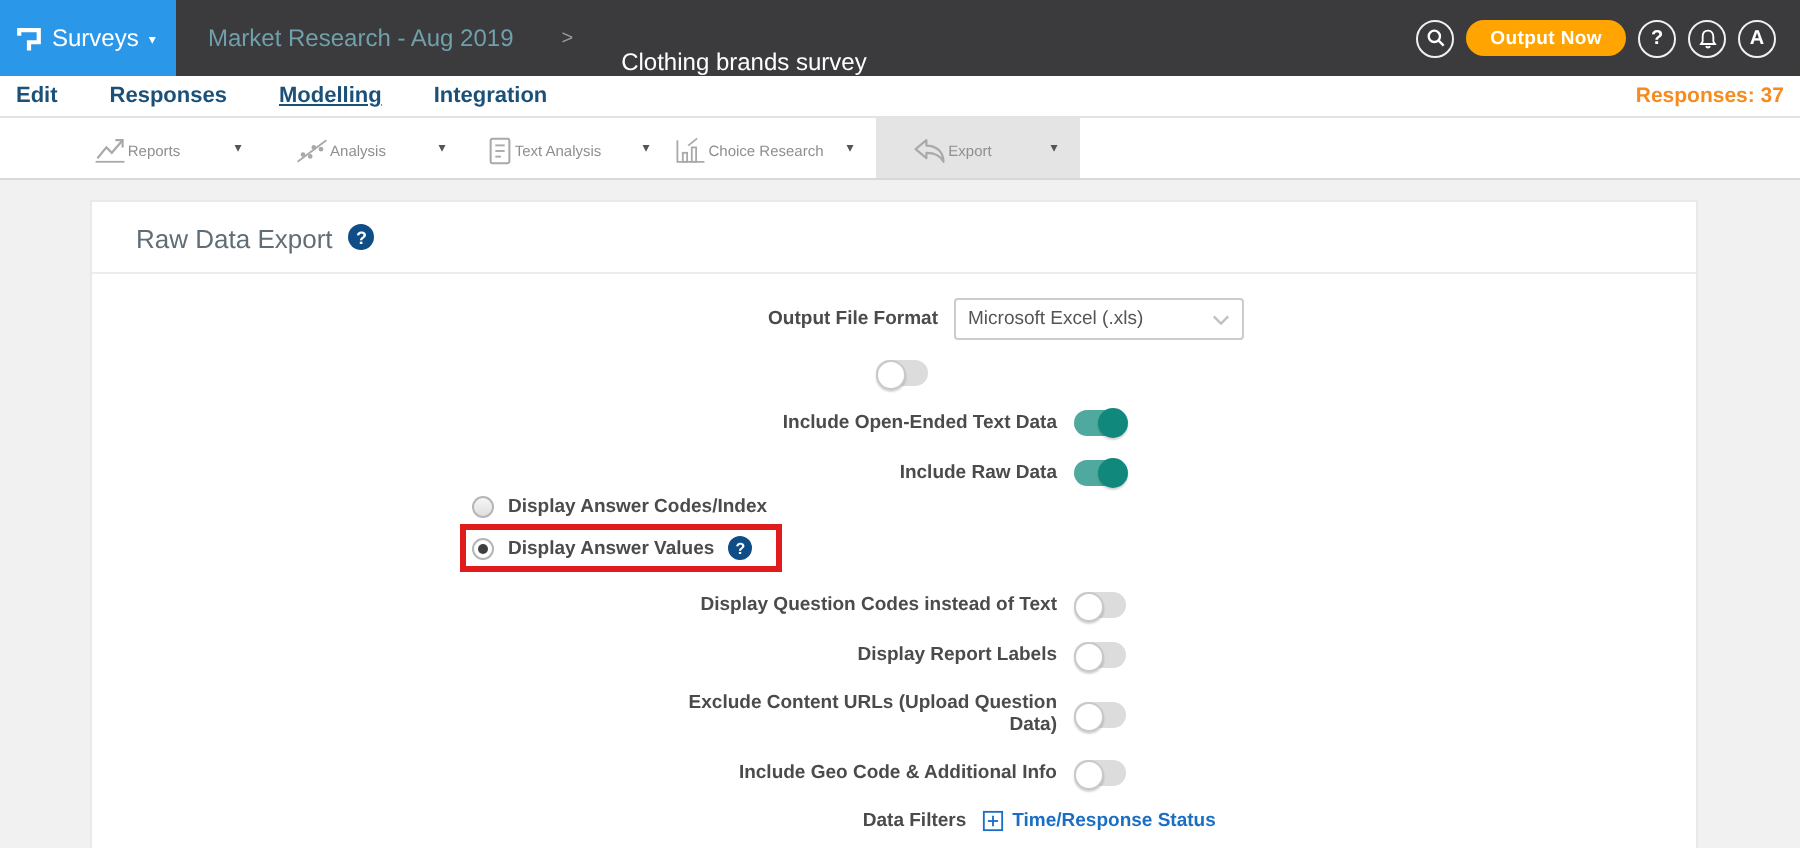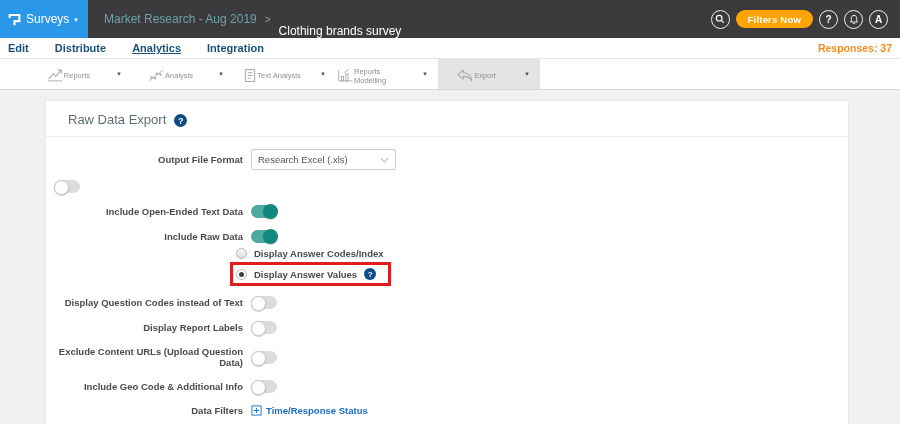--- a/index.html
+++ b/index.html
@@ -6,21 +6,21 @@
   html,body { width:900px; height:424px; overflow:hidden; background:#f1f1f2;
     font-family:"Liberation Sans", sans-serif; }
 
   
   .topbar { height:38px; background:#3b3a3d; display:flex; align-items:stretch; }
   .brand { width:88px; background:#2b97e9; display:flex; align-items:center; gap:5px;
     padding:0 8px; cursor:pointer; }
   .brand-logo { width:13px; height:15px; flex:none; }
   .brand-name { color:#fff; font-size:12px; }
   .brand-caret { color:#fff; font-size:7px; margin-top:1px; }
-  .crumbs { display:flex; align-items:center; gap:8px; padding-left:16px; font-size:12px; }
+  .crumbs { display:flex; align-items:center; gap:24px; padding-left:16px; font-size:12px; }
   .crumb-group { color:#6fa0ab; cursor:pointer; }
   .crumb-sep { color:#9a9a9a; font-size:10px; }
   .crumb-name { color:#ffffff;margin-top:24px; }
   .top-actions { margin-left:auto; display:flex; align-items:center; gap:6px; padding-right:12px; }
   .circle-btn { width:19px; height:19px; border:1px solid #f0f0f0; border-radius:50%;
     display:flex; align-items:center; justify-content:center; color:#fff; font-size:10px;
     font-weight:bold; cursor:pointer; background:transparent; }
   .upgrade-btn { height:18px; padding:0 12px; border-radius:9px; background:#ffa400;
     color:#fff; font-size:9.5px; font-weight:bold; display:flex; align-items:center;
     border:none; cursor:pointer; letter-spacing:.2px; }
@@ -41,30 +41,30 @@
     justify-content:center; padding-top:2px; }
   .tool-label { font-size:7.5px; color:#8f8f8f; margin-top:1px; }
   .tool-caret { width:26px; display:flex; align-items:center; justify-content:center;
     font-size:7px; color:#555; }
   .tool-icon svg { display:block; }
 
   
   .page { padding-top:10px; }
   .panel { margin-left:45px; width:804px; min-height:325px; background:#fff;
     border:1px solid #e9e9e9; }
-  .panel-header { display:flex; align-items:flex-end; gap:8px; padding:11px 22px 9px 22px;
+  .panel-header { display:flex; align-items:flex-start; gap:8px; padding:11px 22px 9px 22px;
     border-bottom:1px solid #ededed; }
   .panel-title { font-size:13px; color:#5f6d76; }
   .help-dot { width:13px; height:13px; border-radius:50%; background:#0f4d87; color:#fff;
     font-size:9px; font-weight:bold; display:inline-flex; align-items:center;
     justify-content:center; cursor:pointer; flex:none; }
   .help-dot.small { width:12px; height:12px; font-size:8px; }
 
   .panel-body { padding-top:12px; }
-  .frow { display:flex; align-items:center; margin-bottom:12px; }
+  .frow { display:flex; align-items:center; margin-bottom:12px;justify-content:center; }
   .frow-label { width:197px; text-align:right; font-size:9.5px; font-weight:bold;
     color:#4b4b4b; flex:none; }
   .frow-ctl { margin-left:8px; display:flex; align-items:center; }
 
   .select-box { width:145px; height:21px; border:1px solid #ccc; border-radius:2px;
     background:#fff; display:flex; align-items:center; padding:0 6px; cursor:pointer; }
   .select-value { flex:1; font-size:9.5px; color:#555; }
 
   .toggle { width:26px; height:13px; border-radius:7px; background:#dcdcdc;
     position:relative; cursor:pointer; flex:none; }
@@ -109,40 +109,40 @@
     <span class="crumb-sep">&gt;</span>
     <span class="crumb-name">Clothing brands survey</span>
   </div>
   <div class="top-actions">
     <div class="circle-btn">
       <svg width="10" height="10" viewBox="0 0 12 12">
         <circle cx="5" cy="5" r="3.4" fill="none" stroke="#fff" stroke-width="1.4"></circle>
         <line x1="7.6" y1="7.6" x2="10.6" y2="10.6" stroke="#fff" stroke-width="1.4"></line>
       </svg>
     </div>
-    <button class="upgrade-btn">Filters Now</button>
+    <button class="upgrade-btn">Output Now</button>
     <div class="circle-btn">
       <span>?</span>
     </div>
     <div class="circle-btn">
       <svg width="10" height="11" viewBox="0 0 12 13">
         <path d="M6 1.5 C3.8 1.5 2.8 3.2 2.8 5.2 V8 L1.8 9.5 H10.2 L9.2 8 V5.2 C9.2 3.2 8.2 1.5 6 1.5 Z" fill="none" stroke="#fff" stroke-width="1.1"></path>
         <path d="M4.8 10.8 a1.3 1.3 0 0 0 2.4 0" fill="none" stroke="#fff" stroke-width="1.1"></path>
       </svg>
     </div>
     <div class="circle-btn">
       <span>A</span>
     </div>
   </div>
 </div>
 
 <div class="navbar">
   <span class="nav-item">Edit</span>
-  <span class="nav-item">Distribute</span>
-  <span class="nav-item active">Analytics</span>
+  <span class="nav-item">Responses</span>
+  <span class="nav-item active">Modelling</span>
   <span class="nav-item">Integration</span>
   <span class="responses">Responses: 37</span>
 </div>
 
 <div class="toolbar">
 
   <div class="tool-unit">
     <div class="tool-main">
       <span class="tool-icon">
         <svg width="18" height="15" viewBox="0 0 20 16">
@@ -190,21 +190,21 @@
   <div class="tool-unit">
     <div class="tool-main">
       <span class="tool-icon">
         <svg width="18" height="15" viewBox="0 0 20 16">
           <polyline points="3,2 3,14 18,14" stroke="#a9a9a9" stroke-width="1" fill="none"></polyline>
           <rect x="6" y="9" width="2.4" height="5" fill="none" stroke="#a9a9a9" stroke-width="1"></rect>
           <rect x="11" y="6" width="2.4" height="8" fill="none" stroke="#a9a9a9" stroke-width="1"></rect>
           <polyline points="9,5 14,1" stroke="#a9a9a9" stroke-width="1" fill="none"></polyline>
         </svg>
       </span>
-      <span class="tool-label">Reports Modelling</span>
+      <span class="tool-label">Choice Research</span>
     </div>
     <span class="tool-caret">▾</span>
   </div>
 
   <div class="tool-unit active">
     <div class="tool-main">
       <span class="tool-icon">
         <svg width="18" height="15" viewBox="0 0 20 16">
           <path d="M8 2 L2 7 L8 12 V9 C13 9 16 11 17.5 14 C17.5 8 13 5 8 5 Z" fill="none" stroke="#a9a9a9" stroke-width="1.2" stroke-linejoin="round"></path>
         </svg>
@@ -223,21 +223,21 @@
       <span class="panel-title">Raw Data Export</span>
       <span class="help-dot">?</span>
     </div>
 
     <div class="panel-body">
 
       <div class="frow" style="margin-bottom:10px;">
         <span class="frow-label">Output File Format</span>
         <div class="frow-ctl">
           <div class="select-box">
-            <span class="select-value">Research Excel (.xls)</span>
+            <span class="select-value">Microsoft Excel (.xls)</span>
             <svg width="9" height="6" viewBox="0 0 10 6">
               <polyline points="1,1 5,5 9,1" fill="none" stroke="#c0c0c0" stroke-width="1.3"></polyline>
             </svg>
           </div>
         </div>
       </div>
 
       <div class="frow">
         <div class="frow-ctl">
           <div class="toggle" data-state="off"></div>

